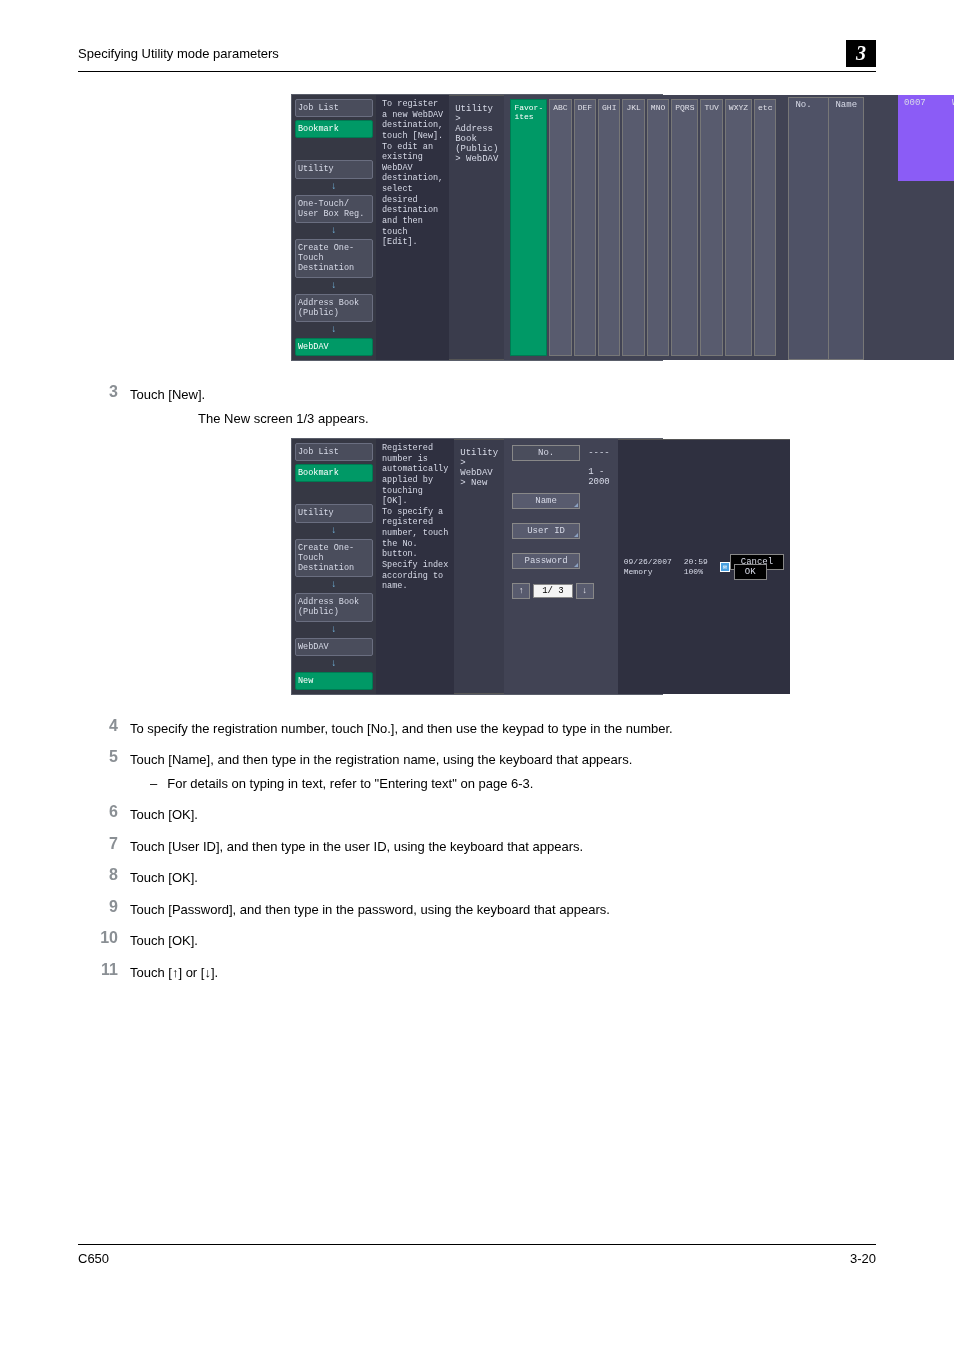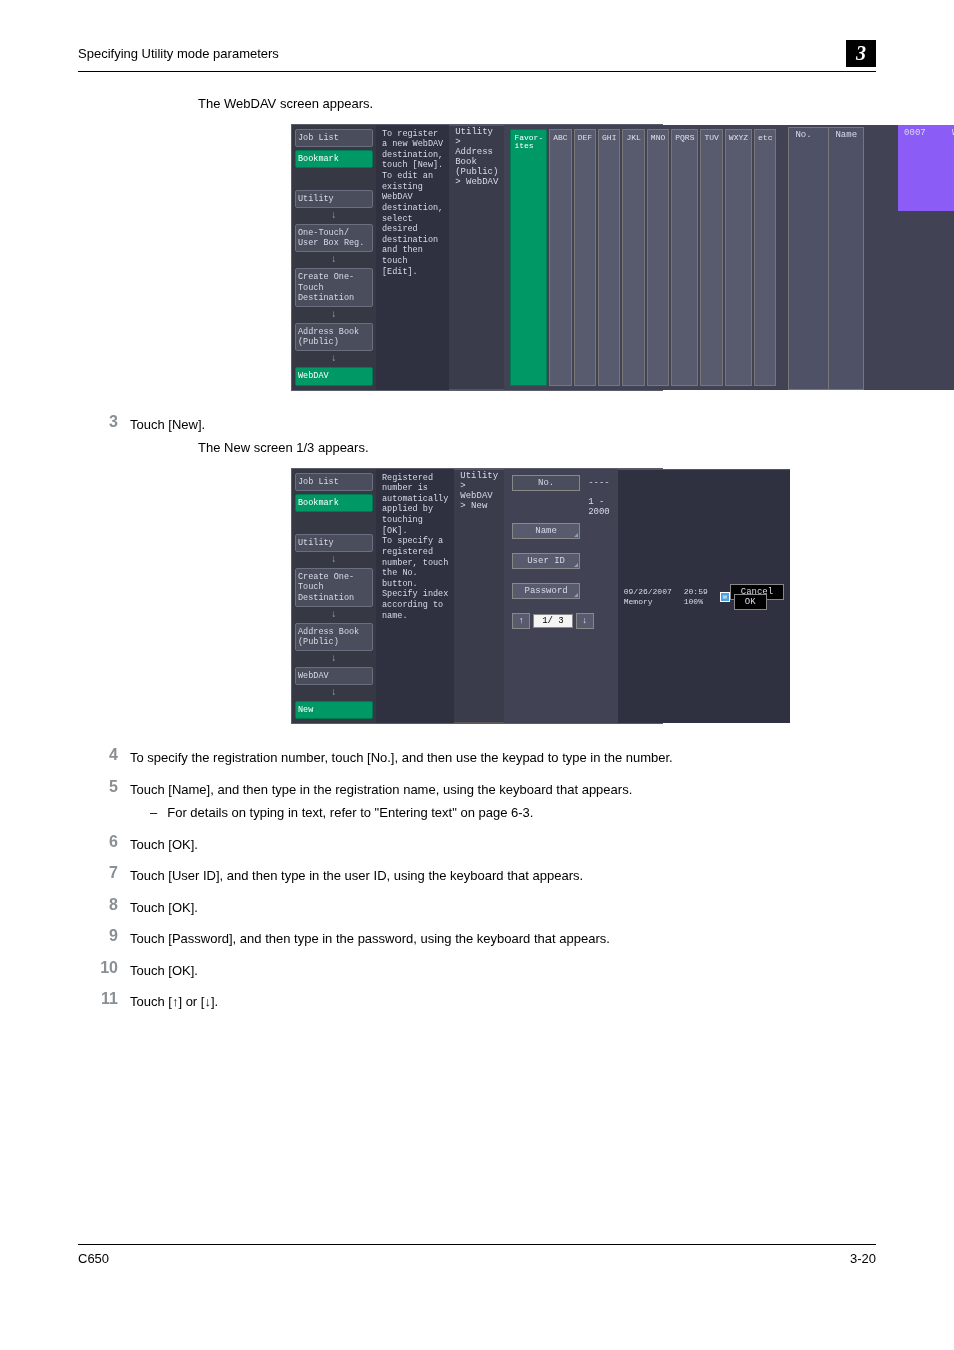--- a/index.html
+++ b/index.html
@@ -126,21 +126,21 @@
   }
   .instruction-bar {
     background: #2f3040;
     padding: 4px 6px;
     font-size: 8.5px;
     line-height: 1.25;
     color: #d8dbe8;
   }
   .breadcrumb {
     background: #3a3c4c;
-    padding: 1px 6px;
+    padding: 8px 6px;
     font-size: 9px;
     border-top: 1px solid #555;
     border-bottom: 1px solid #555;
   }
   .tab-row {
     display: flex;
     gap: 2px;
     padding: 4px 6px;
     background: #414354;
   }
@@ -313,21 +313,20 @@
 </head>
 <body>
 
 <div class="page">
 
   <div class="header-row">
     <span class="header-title">Specifying Utility mode parameters</span>
     <span class="chapter-tab">3</span>
   </div>
 
-  <div class="content-block intro-text">The WebDAV screen appears.</div>
 
   <div class="panel">
     <div class="panel-row">
       <div class="sidebar">
         <div class="side-btn">Job List</div>
         <div class="side-btn green">Bookmark</div>
         <div style="height:16px"></div>
         <div class="side-btn">Utility</div>
         <div class="side-arrow">↓</div>
         <div class="side-btn" style="white-space:pre-line">One-Touch/

